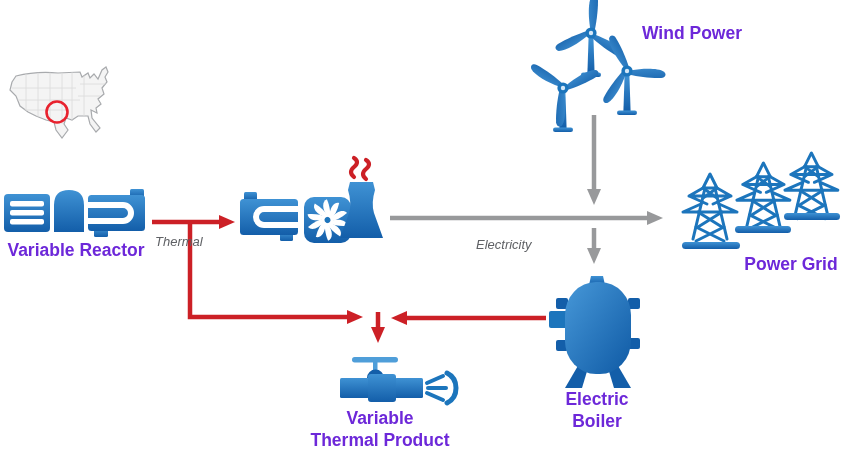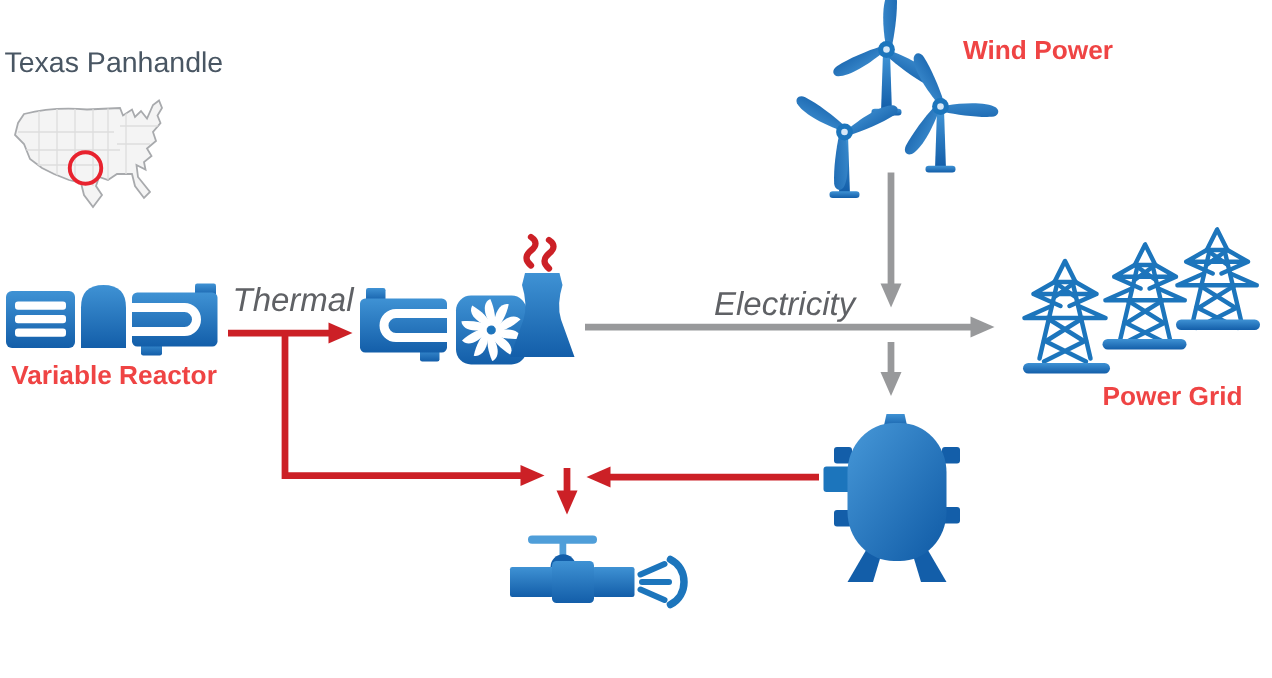--- a/index.html
+++ b/index.html
@@ -2,25 +2,25 @@
 <html><head>
 <meta charset="utf-8">
 <style>
   html,body{margin:0;padding:0;background:#fff;}
   #stage{
     position:relative;width:848px;height:452px;background:#ffffff;overflow:hidden;
     font-family:"Liberation Sans","DejaVu Sans",sans-serif;
   }
   .abs{position:absolute;}
   .node-label{
-    font-weight:bold;font-size:17.5px;color:#ef4444;line-height:22px;
+    font-weight:bold;font-size:17.5px;color:#6d28d9;line-height:22px;
     text-align:center;white-space:nowrap;
   }
   .flow-label{
-    font-style:italic;font-size:22px;color:#5f6165;white-space:nowrap;
+    font-style:italic;font-size:13px;color:#5f6165;white-space:nowrap;margin-top:47px;
   }
   #lbl-texas{font-size:19px;color:#495663;font-weight:400;}
   #lbl-wind,#lbl-powergrid{text-align:left;}
   svg{display:block;overflow:visible;}
 </style>
 </head>
 <body>
 
 <div id="stage">
 
@@ -209,28 +209,35 @@
     <rect x="60" y="28" width="28" height="20" rx="1.5" fill="url(#gb)"></rect>
     <rect x="33" y="24" width="28" height="28" rx="3" fill="url(#gb)"></rect>
     <g stroke="#1c75bc" fill="none" stroke-linecap="round">
       <path d="M92,33 L108,26" stroke-width="4"></path>
       <path d="M93,38 L111,38" stroke-width="4"></path>
       <path d="M92,43 L108,50" stroke-width="4"></path>
       <path d="M112,23 C124,29 124,47 112,53" stroke-width="5"></path>
     </g>
   </svg>
 
-  <div id="lbl-texas" class="abs" style="left:3px;top:32px">Texas Panhandle</div>
 
   <div class="abs node-label" style="left:642px;top:22px" id="lbl-wind">Wind Power</div>
 
   <div class="abs node-label" style="left:0px;top:239px;width:152px">Variable Reactor</div>
 
   <div class="abs flow-label" style="left:155px;top:187px">Thermal</div>
 
 
   <div class="abs flow-label" style="left:476px;top:190px">Electricity</div>
 
-  <div class="abs node-label" style="left:735px;top:253px;width:112px;text-align:left" id="lbl-powergrid">Power Grid</div>
-
-
+  <div class="abs node-label" style="left:735px;top:253px;width:112px;text-align:center" id="lbl-powergrid">Power Grid</div>
+
+  <div class="abs node-label" style="left:541px;top:388px;width:112px">
+    <span style="display:block">Electric</span>
+    <span style="display:block">Boiler</span>
+  </div>
+
+  <div class="abs node-label" style="left:288px;top:407px;width:184px">
+    <span style="display:block">Variable</span>
+    <span style="display:block">Thermal Product</span>
+  </div>
 
 </div>
 
 </body></html>

